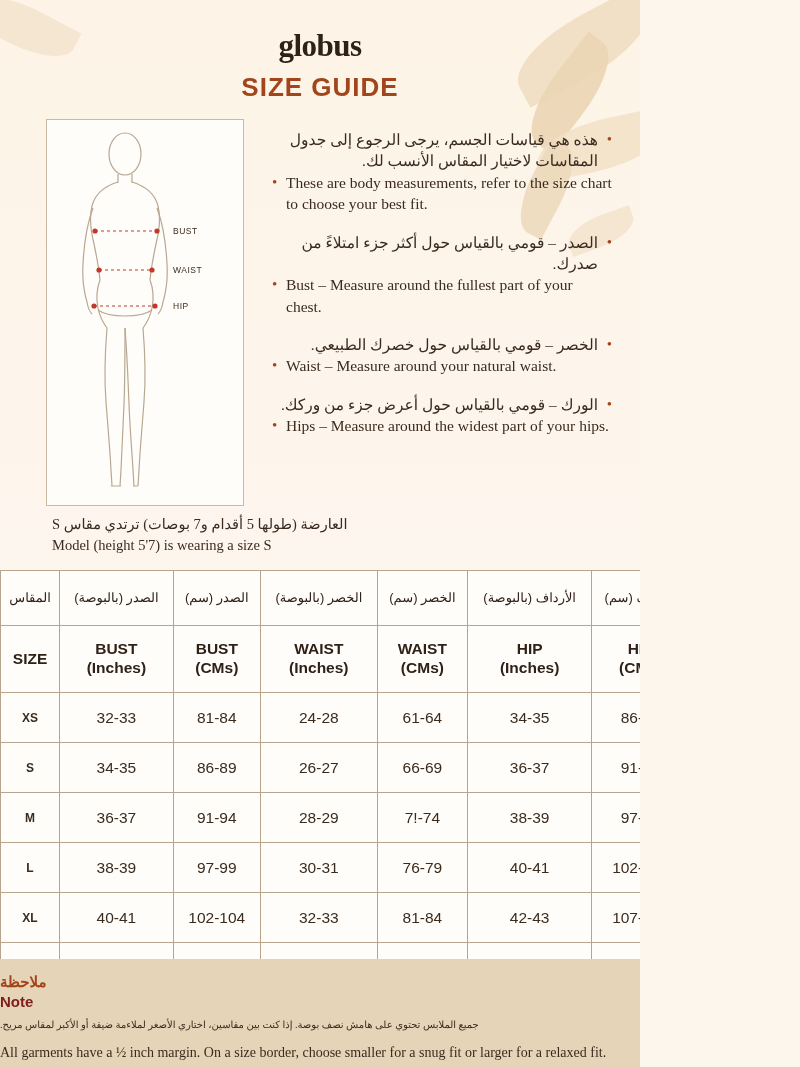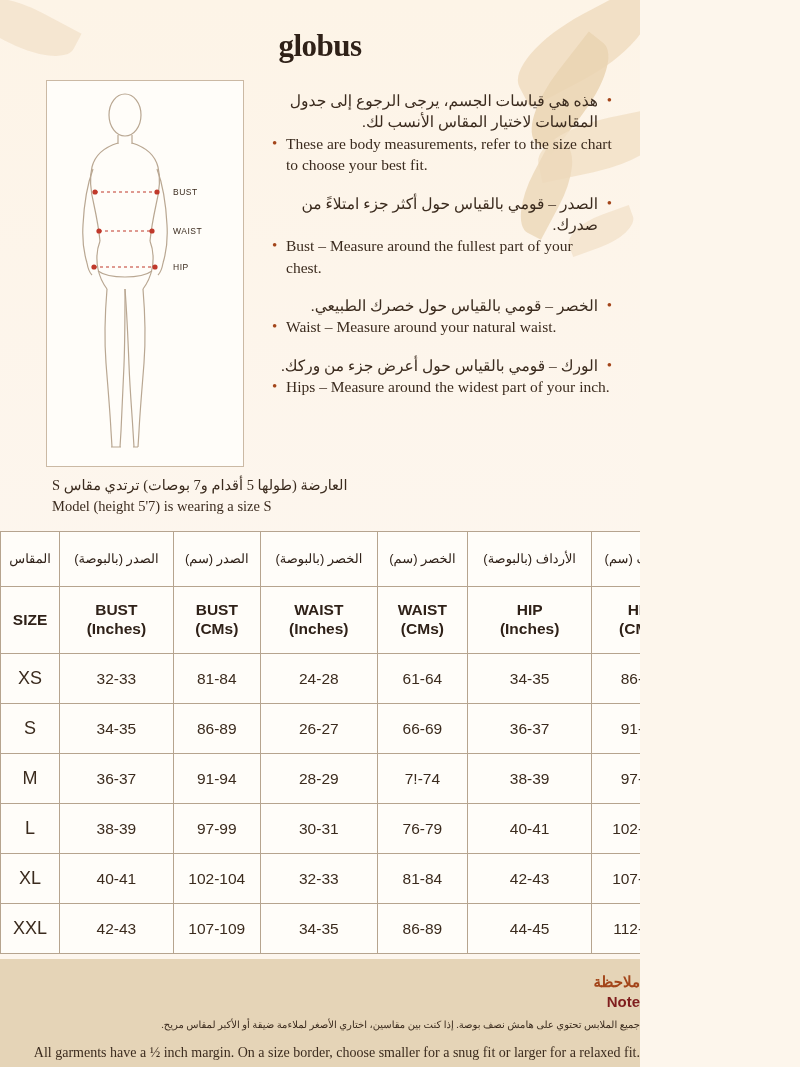--- a/index.html
+++ b/index.html
@@ -135,36 +135,36 @@
     color: #2f2118;
   }
   table.size-table td.arhead {
     font-size: 13px;
     direction: rtl;
     line-height: 1.25;
     height: 42px;
     color: #2f2118;
   }
   table.size-table td.sizecell {
-    font-weight: normal;
-    font-size: 18px;
+    font-weight: bold;
+    font-size: 12px;
     height: 37px;
   }
   table.size-table td.val {
     font-size: 15.5px;
     height: 37px;
   }
 
   .footer {
     position: absolute;
     left: 0; right: 0; bottom: 0;
     height: 108px;
     background: #e5d4b7;
     z-index: 4;
-    text-align: right;
+    text-align: left;
     padding-top: 14px;
     box-sizing: border-box;
   }
   .footer .ar-title {
     font-family: "Liberation Sans", sans-serif;
     font-size: 15px;
     font-weight: bold;
     color: #a3451a;
     direction: rtl;
   }
@@ -198,20 +198,21 @@
 
   <div class="leaf l1"></div>
   <div class="leaf l2"></div>
   <div class="leaf l3"></div>
   <div class="leaf l4"></div>
   <div class="leaf l5"></div>
   <div class="leaf l6"></div>
 
   <div class="header">
     <div class="brand">globus</div>
+    <div class="guide-title">SIZE GUIDE</div>
   </div>
 
   <div class="content">
 
     <div class="figure-box">
       <svg width="194" height="383" viewBox="0 0 194 383">
         <g fill="none" stroke="#b9a792" stroke-width="1.2">
 
           <ellipse cx="78" cy="34" rx="16" ry="21"></ellipse>
 
@@ -291,21 +292,21 @@
         </div>
       </div>
 
       <div class="bgroup">
         <div class="brow ar">
           <span class="dot">•</span>
           <span class="txt">الورك – قومي بالقياس حول أعرض جزء من وركك.</span>
         </div>
         <div class="brow">
           <span class="dot">•</span>
-          <span class="txt">Hips – Measure around the widest part of your inch.</span>
+          <span class="txt">Hips – Measure around the widest part of your hips.</span>
         </div>
       </div>
 
     </div>
   </div>
 
   <div class="model-note">
     <div class="ar">العارضة (طولها 5 أقدام و7 بوصات) ترتدي مقاس S</div>
     <div class="en">Model (height 5'7) is wearing a size S</div>
   </div>

